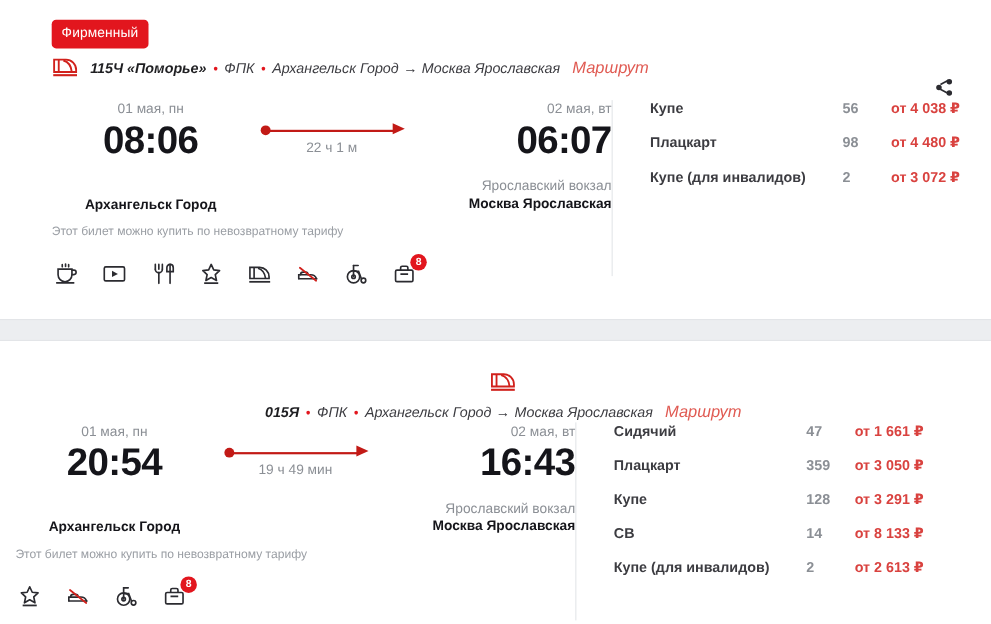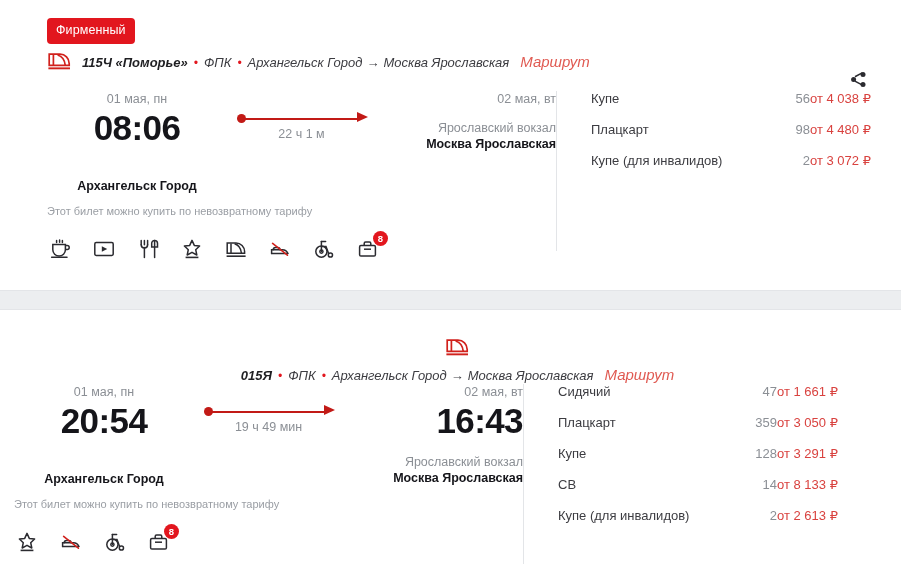--- a/index.html
+++ b/index.html
@@ -116,20 +116,21 @@
   .divider {
     width: 1px;
     background: #e3e5e8;
     flex: 0 0 1px;
     align-self: stretch;
   }
   .prices {
     flex: 1 1 auto;
     padding-left: 34px;
     box-sizing: border-box;
+    font-weight: bold;
   }
 
   
   .times {
     display: flex;
     align-items: flex-start;
     justify-content: space-between;
     position: relative;
   }
   .endpoint { width: 180px; }
@@ -257,21 +258,21 @@
   }
   .p-class {
     width: 175px;
     flex: 0 0 175px;
     font-size: 13px;
     color: #3c3c41;
   }
   .p-seats {
     width: 44px;
     flex: 0 0 44px;
-    text-align: right;
+    text-align: left;
     font-size: 13px;
     color: #8b8f95;
   }
   .p-price {
     flex: 1 1 auto;
     padding-right: 14px;
     font-size: 13px;
     color: #d9423f;
     white-space: nowrap;
   }
@@ -342,20 +343,21 @@
 
           <div class="connector">
             <div class="conn-dot"></div>
             <div class="conn-line"></div>
             <div class="conn-arrow"></div>
             <div class="duration">22 ч 1 м</div>
           </div>
 
           <div class="endpoint arr">
             <div class="date-lbl">02 мая, вт</div>
+            <div class="time-lbl">06:07</div>
             <div class="station-sub">Ярославский вокзал</div>
             <div class="station-main">Москва Ярославская</div>
           </div>
 
         </div>
 
         <div class="tariff-note">Этот билет можно купить по невозвратному тарифу</div>
 
         <div class="amenities">
 

